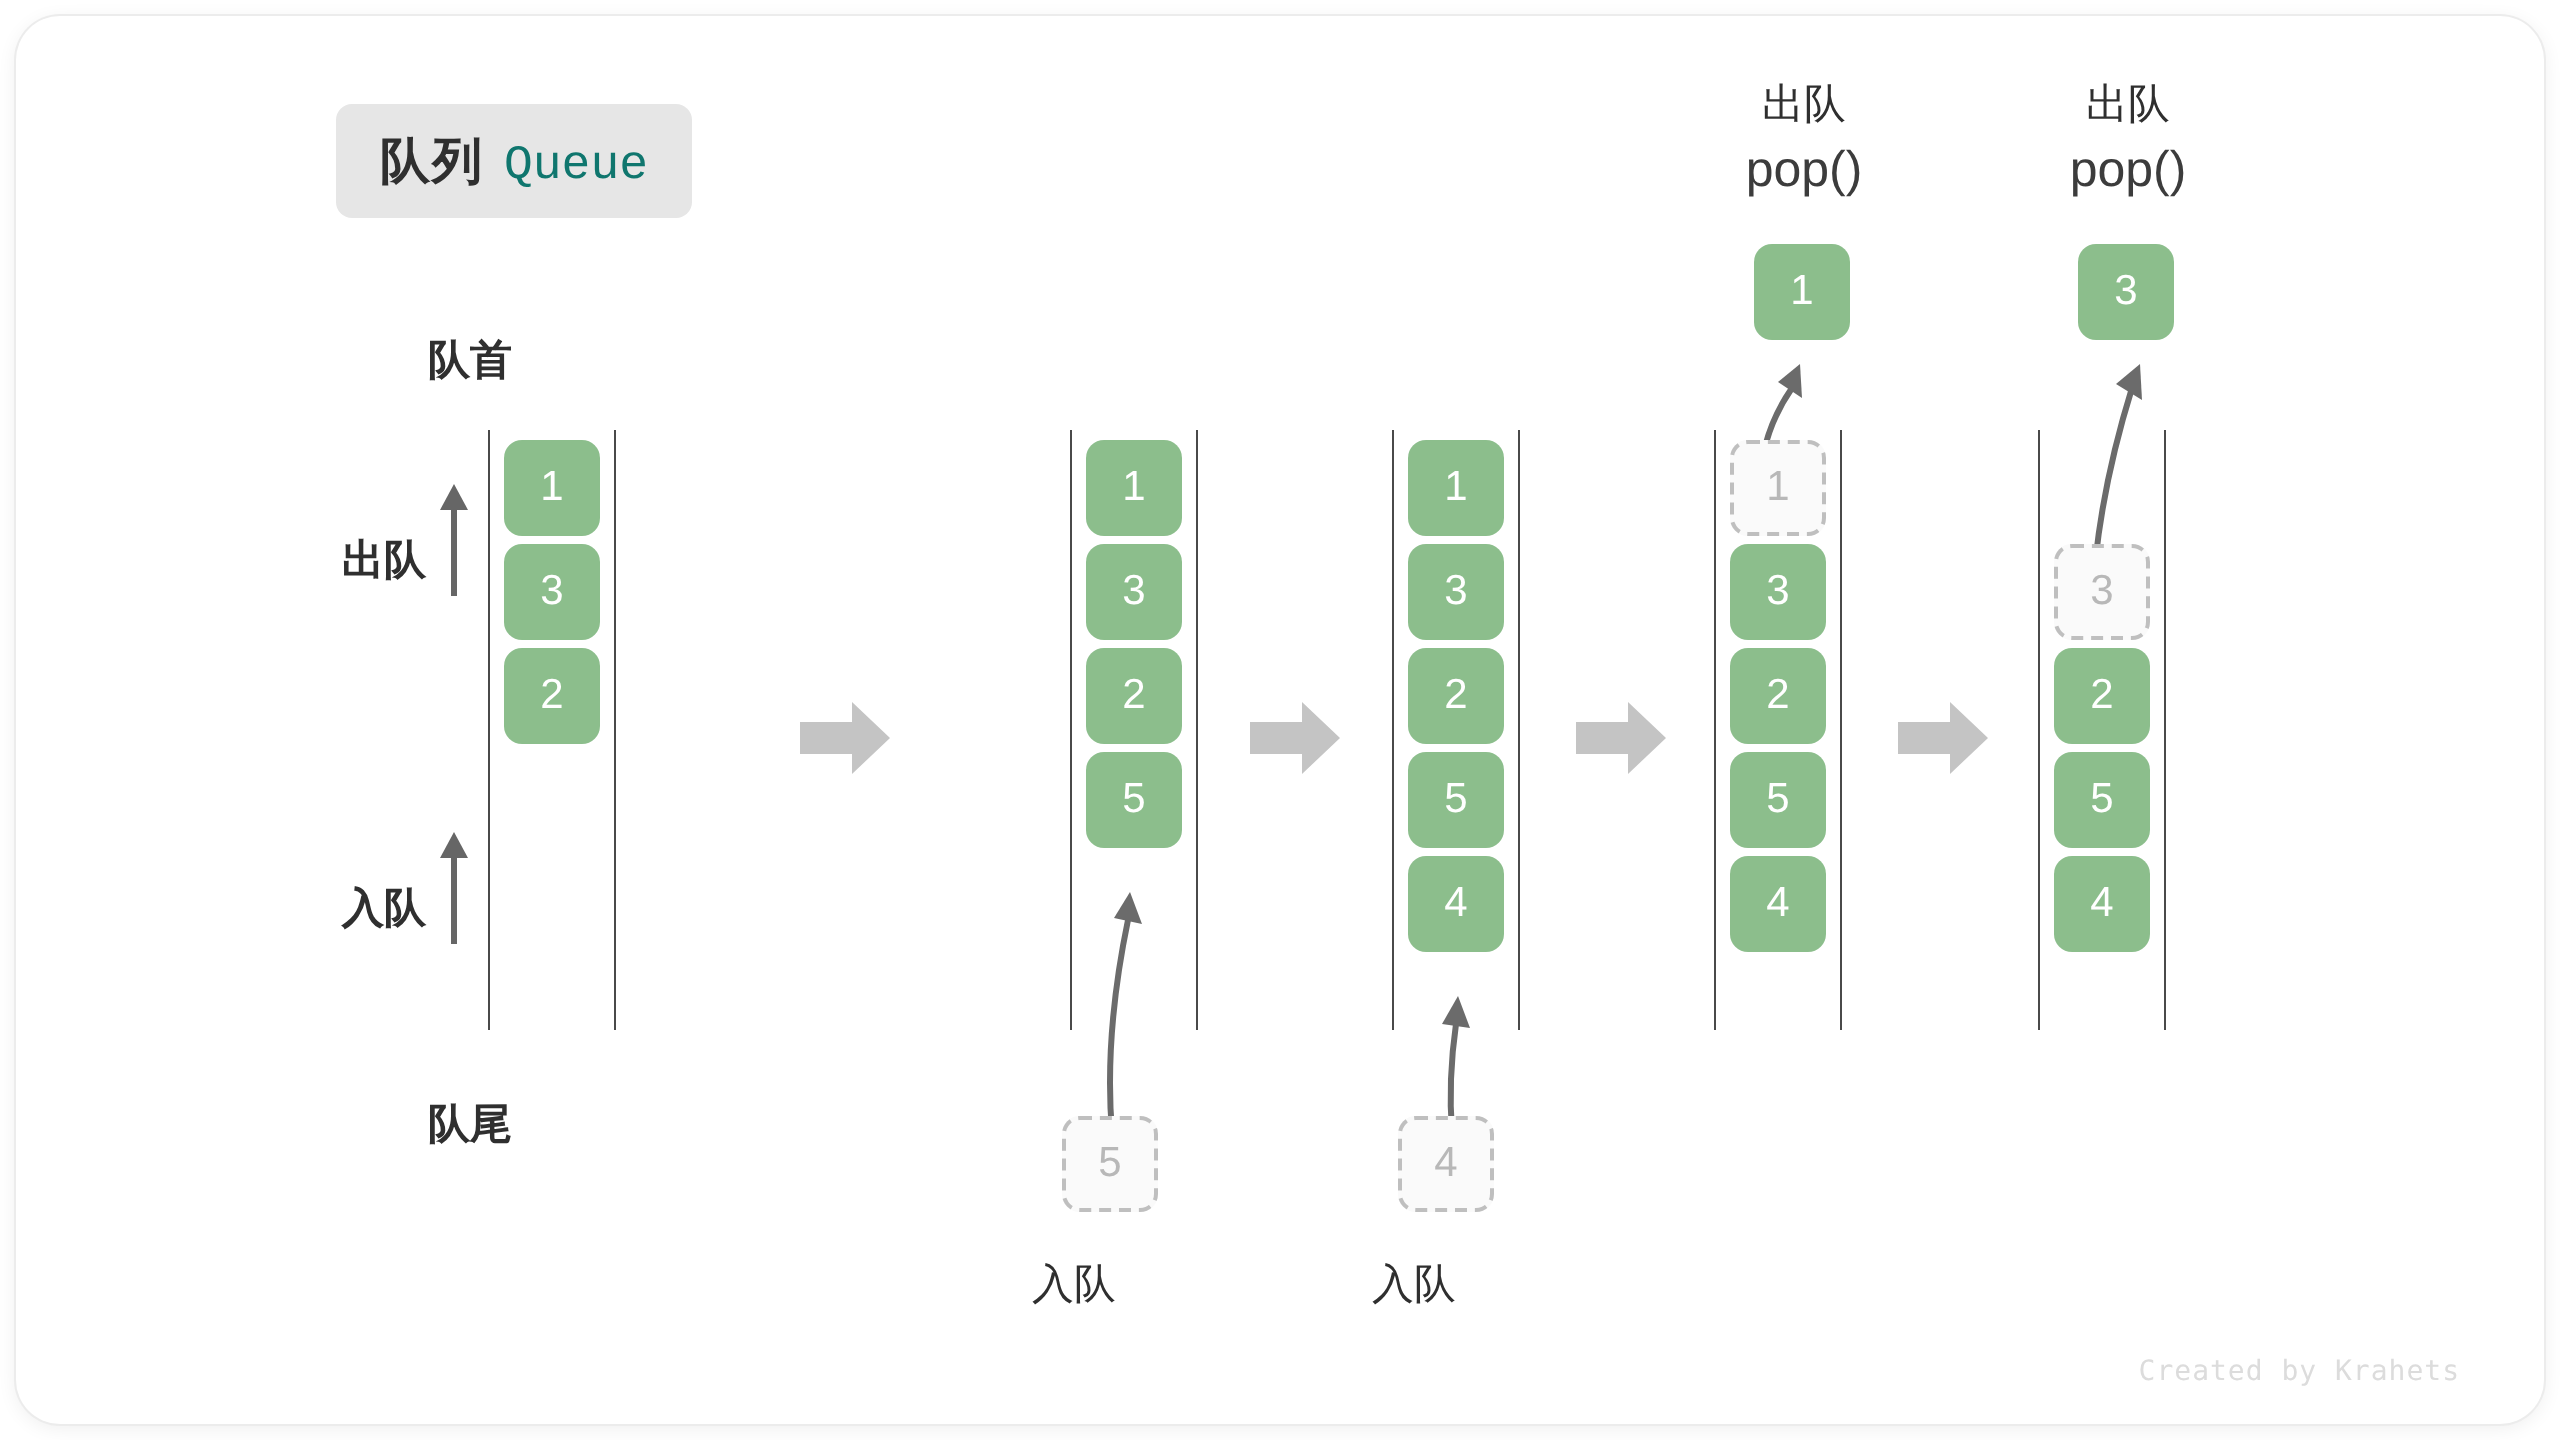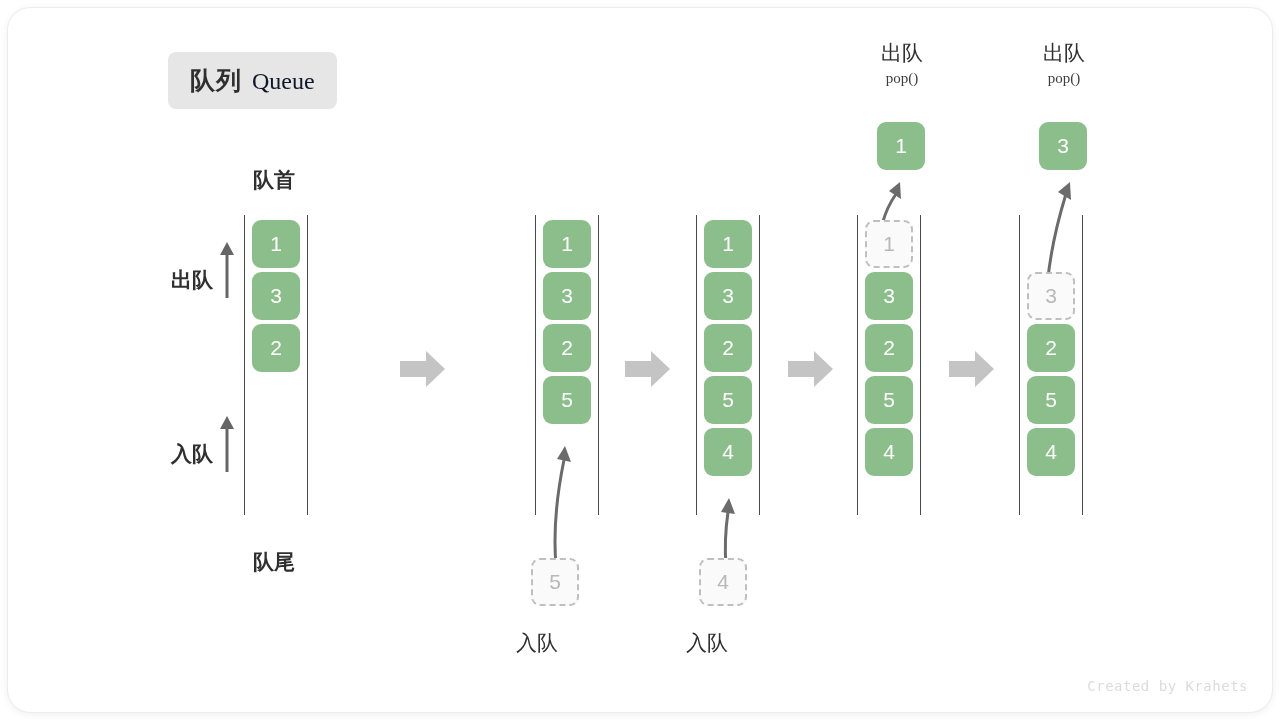--- a/index.html
+++ b/index.html
@@ -40,22 +40,22 @@
     justify-content: flex-end;
   }
   #title-cn {
     font-size: 25px;
     font-weight: bold;
     color: #2f2f2f;
     letter-spacing: 1px;
   }
   #title-en {
     font-size: 24px;
-    color: #0f172a;
-    font-family: Liberation Serif, serif;
+    color: #0f766e;
+    font-family: Liberation Mono, monospace;
   }
   .rail {
     position: absolute;
     width: 64px;
     height: 300px;
     top: 207px;
   }
   .rail::before, .rail::after {
     content: "";
     position: absolute;
@@ -87,21 +87,21 @@
     background: #fafafa;
     border: 2px dashed #bfbfbf;
     color: #b8b8b8;
   }
 
   
   .col-label {
     font-size: 21px;
     font-weight: bold;
     color: #2f2f2f;
-    text-align: center;
+    text-align: left;
     width: 120px;
   }
 
   
   .side-label {
     font-size: 21px;
     font-weight: bold;
     color: #2f2f2f;
     text-align: right;
     width: 70px;
@@ -116,23 +116,23 @@
     width: 190px;
     text-align: left;
     line-height: 1.42;
   }
   .caption .cn {
     font-size: 21px;
     color: #2f2f2f;
     display: block;
   }
   .caption .code {
-    font-size: 15px;
+    font-size: 25px;
     color: #3c3c3c;
-    font-family: Liberation Serif, serif;
+    font-family: Liberation Sans, sans-serif;
     display: block;
     white-space: pre;
   }
   .caption .code .arg { color: #3c8a43; font-weight: bold; }
 
   .caption.center { text-align: center; }
 
   
   .popped {
     width: 48px;
@@ -141,21 +141,21 @@
     background: #8cbe8c;
     color: #ffffff;
     display: flex;
     align-items: center;
     justify-content: center;
     font-size: 21px;
   }
 
   
   #credit {
-    right: 24px;
+    right: 42px;
     bottom: 18px;
     font-size: 14px;
     color: #dcdcdc;
     font-family: "DejaVu Sans Mono", "Liberation Mono", monospace;
     letter-spacing: 0.5px;
     margin-top: 16px;
   }
 
   svg { display: block; overflow: visible; }
 </style>

